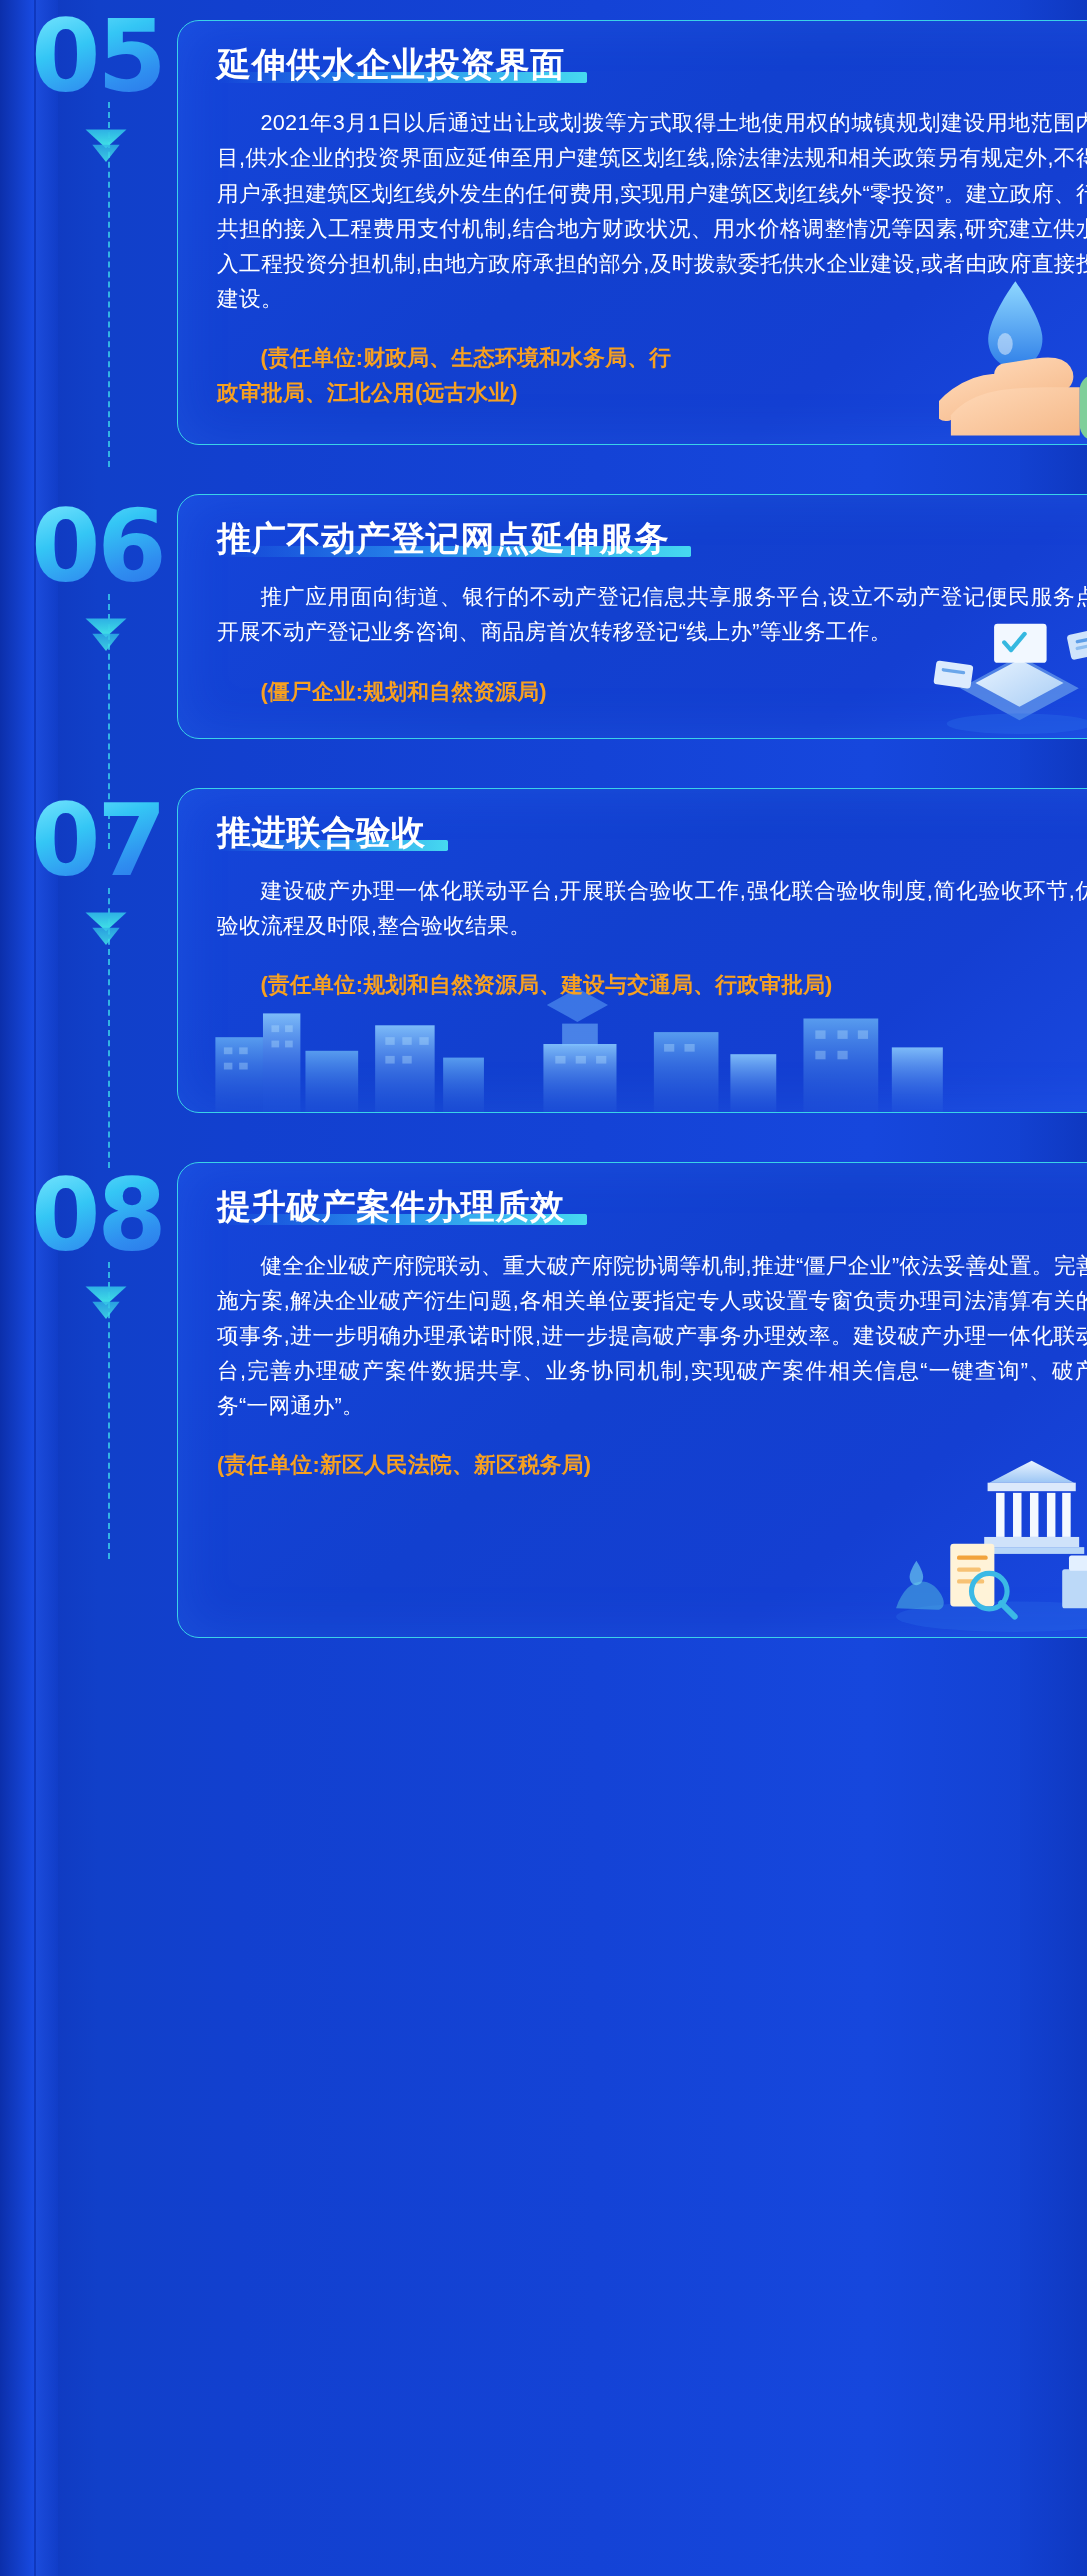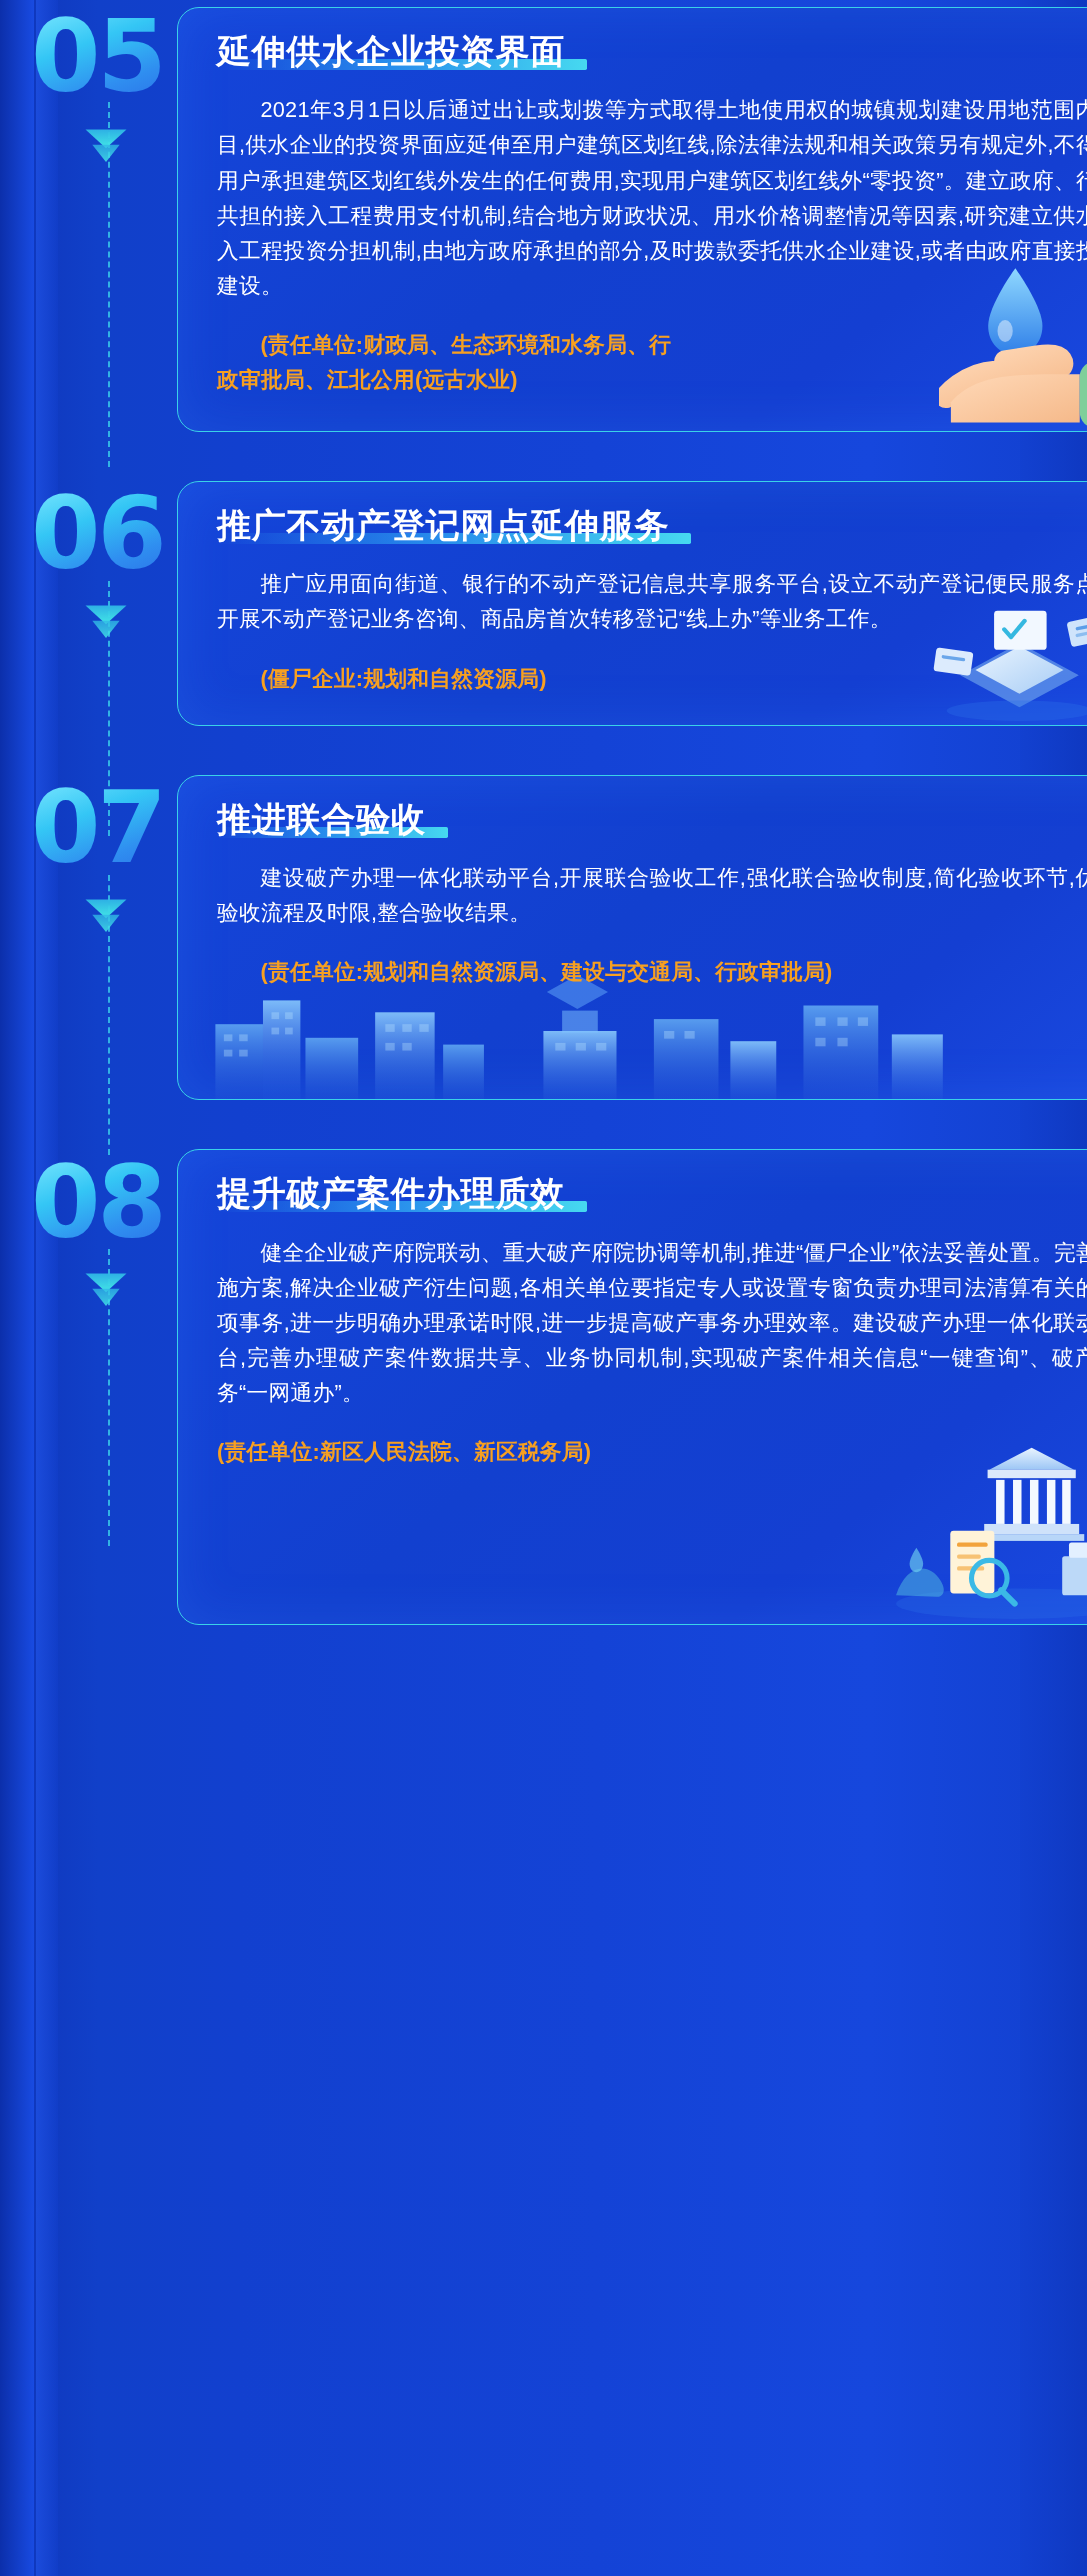--- a/index.html
+++ b/index.html
@@ -130,21 +130,21 @@
 </style>
 </head>
 <body>
 
 <div id="page">
 
   <div class="strip a"></div>
   <div class="strip b"></div>
   <div class="strip c"></div>
 
-  <div class="section" style="padding-top:7px;">
+  <div class="section" style="padding-top:20px;">
     <div class="rail" style="top:102px; height:365px;"></div>
 
     <div class="numeral" style="top:6.8px;">05</div>
 
     <svg class="chevron" style="top:126px;" viewBox="0 0 56 48">
       <defs>
         <linearGradient id="cg5" x1="0" y1="0" x2="0" y2="1">
           <stop offset="0%" stop-color="#2fb6e6"></stop>
             <stop offset="100%" stop-color="#45f0e8"></stop>
         </linearGradient>

